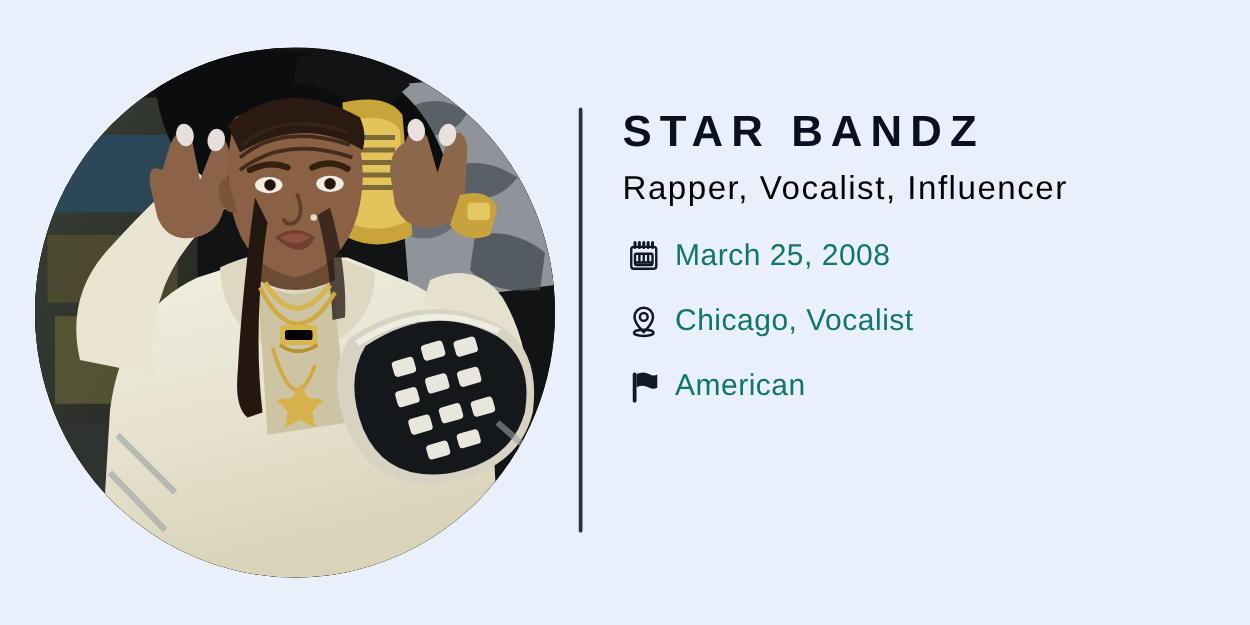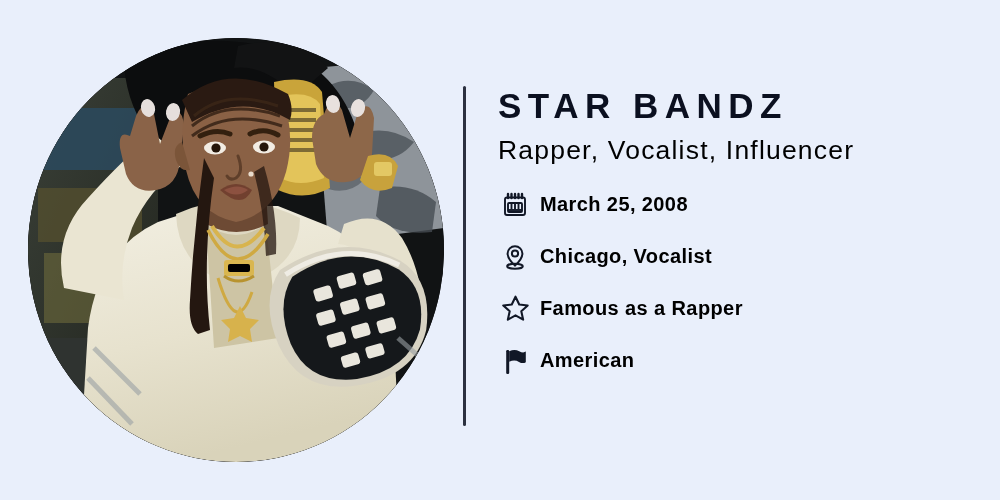--- a/index.html
+++ b/index.html
@@ -91,24 +91,24 @@
     flex: 0 0 34px;
     display: flex;
     align-items: center;
     justify-content: center;
     margin-right: 8px;
   }
   .fact-icon svg {
     display: block;
   }
   .fact-text {
-    font-size: 20px;
-    font-weight: 700;
+    font-size: 24px;
+    font-weight: 400;
     letter-spacing: 0.4px;
-    color: #000000;
+    color: #0f766e;
     white-space: nowrap;
   }
 </style>
 </head>
 <body>
 
 <div class="card">
 
   <div class="portrait-wrap">
     <svg class="portrait-svg" viewBox="0 0 416 424" preserveAspectRatio="xMidYMid slice">
@@ -287,28 +287,20 @@
         <span class="fact-icon">
           <svg width="28" height="28" viewBox="0 0 28 28" fill="none" stroke="#111726" stroke-width="2">
             <path d="M14 3.2c-4.1 0-7.4 3.3-7.4 7.4 0 5.3 7.4 12 7.4 12s7.4-6.7 7.4-12c0-4.1-3.3-7.4-7.4-7.4z"></path>
             <circle cx="14" cy="10.5" r="3.1"></circle>
             <ellipse cx="14" cy="23.2" rx="7.8" ry="2.5"></ellipse>
           </svg>
         </span>
         <span class="fact-text">Chicago, Vocalist</span>
       </div>
 
-      <div class="fact">
-        <span class="fact-icon">
-          <svg width="29" height="29" viewBox="0 0 28 28" fill="none" stroke="#111726" stroke-width="2" stroke-linejoin="round">
-            <path d="M14 2.6 L17.6 10.2 L25.8 11.1 L19.6 16.6 L21.4 24.8 L14 20.6 L6.6 24.8 L8.4 16.6 L2.2 11.1 L10.4 10.2 Z"></path>
-          </svg>
-        </span>
-        <span class="fact-text">Famous as a Rapper</span>
-      </div>
 
       <div class="fact">
         <span class="fact-icon">
           <svg width="28" height="30" viewBox="0 0 28 30" fill="none">
             <rect x="5.2" y="4" width="3" height="24" rx="1.2" fill="#111726"></rect>
             <path d="M8.2 5.2 q5.5 -2.6 10 0 q4 2.2 6.6 0.4 v10.6 q-3 1.9 -6.8 -0.3 q-4.4 -2.5 -9.8 -0.2 Z" fill="#111726"></path>
           </svg>
         </span>
         <span class="fact-text">American</span>
       </div>

